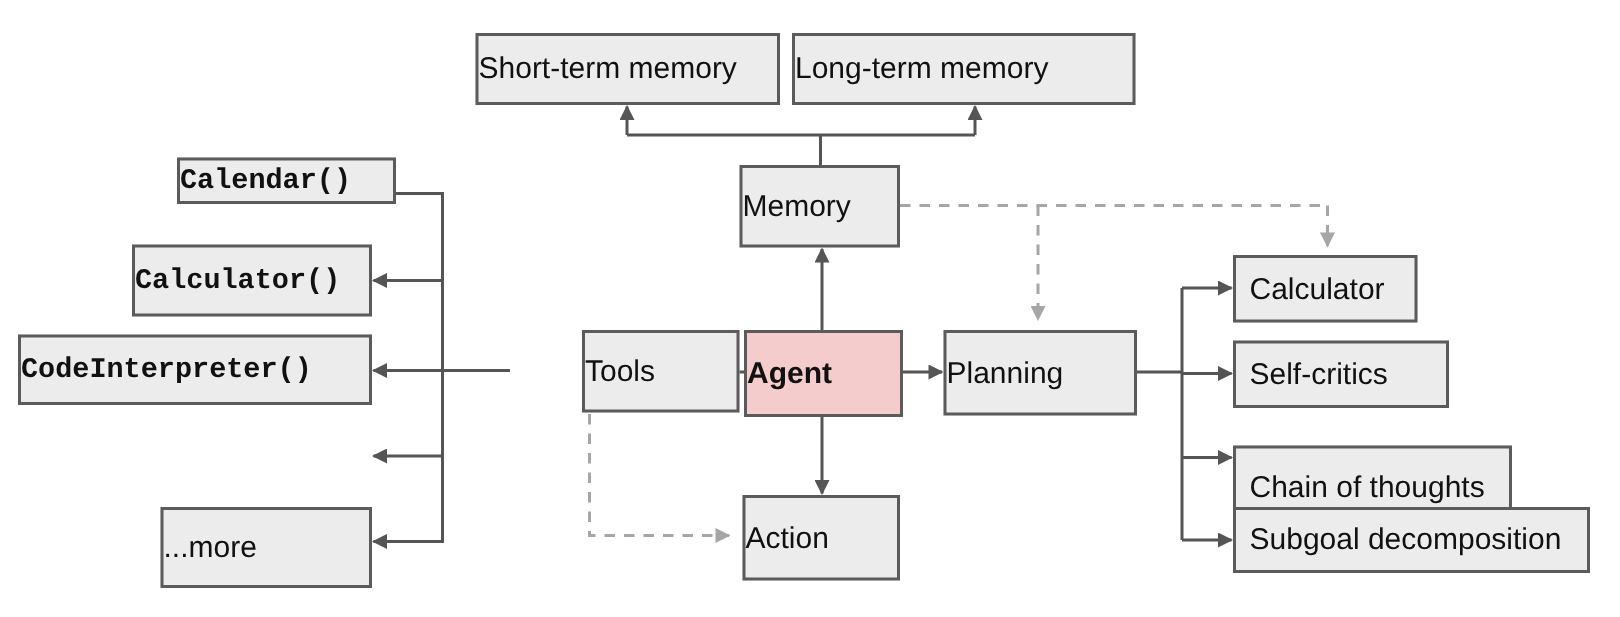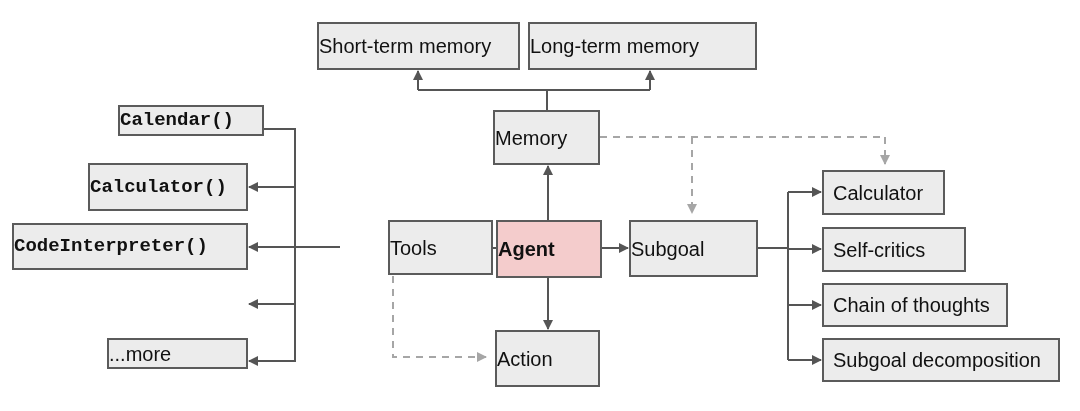--- a/index.html
+++ b/index.html
@@ -31,24 +31,24 @@
   .b-ltm   {left:528px;top:22px; width:229px;height:48px;}
   .b-mem   {left:493px;top:110px;width:107px;height:55px;}
   .b-agent {left:496px;top:220px;width:106px;height:58px;}
   .b-tools {left:340px;top:220px;width:105px;height:55px;margin-left:48px;}
   .b-plan  {left:629px;top:220px;width:129px;height:57px;}
   .b-action{left:495px;top:330px;width:105px;height:57px;}
   .b-cal   {left:118px;top:105px;width:146px;height:31px;}
   .b-calc  {left:88px; top:163px;width:160px;height:48px;}
   .b-code  {left:12px; top:223px;width:236px;height:47px;}
   .b-search{left:140px;top:280px;width:108px;height:48px;}
-  .b-more  {left:107px;top:338px;width:141px;height:31px;}
+  .b-more  {left:107px;top:338px;width:141px;height:54px;}
   .b-refl  {left:822px;top:170px;width:123px;height:45px;}
   .b-crit  {left:822px;top:227px;width:144px;height:45px;}
-  .b-chain {left:822px;top:283px;width:186px;height:44px;}
+  .b-chain {left:822px;top:297px;width:186px;height:56px;}
   .b-sub   {left:822px;top:338px;width:238px;height:44px;}
 </style>
 </head>
 <body>
 
 <div class="stage">
 
   <svg class="connectors" viewBox="0 0 1080 411" xmlns="http://www.w3.org/2000/svg">
     <defs>
       <marker id="ah" viewBox="0 0 10 10" refX="9" refY="5" markerWidth="5.5" markerHeight="5" orient="auto">
@@ -97,21 +97,21 @@
   <div class="node b-mem">
     <span>Memory</span>
   </div>
   <div class="node agent b-agent">
     <span>Agent</span>
   </div>
   <div class="node b-tools">
     <span>Tools</span>
   </div>
   <div class="node b-plan">
-    <span>Subgoal</span>
+    <span>Planning</span>
   </div>
   <div class="node b-action">
     <span>Action</span>
   </div>
 
   <div class="node mono b-cal">
     <span>Calendar()</span>
   </div>
   <div class="node mono b-calc">
     <span>Calculator()</span>

